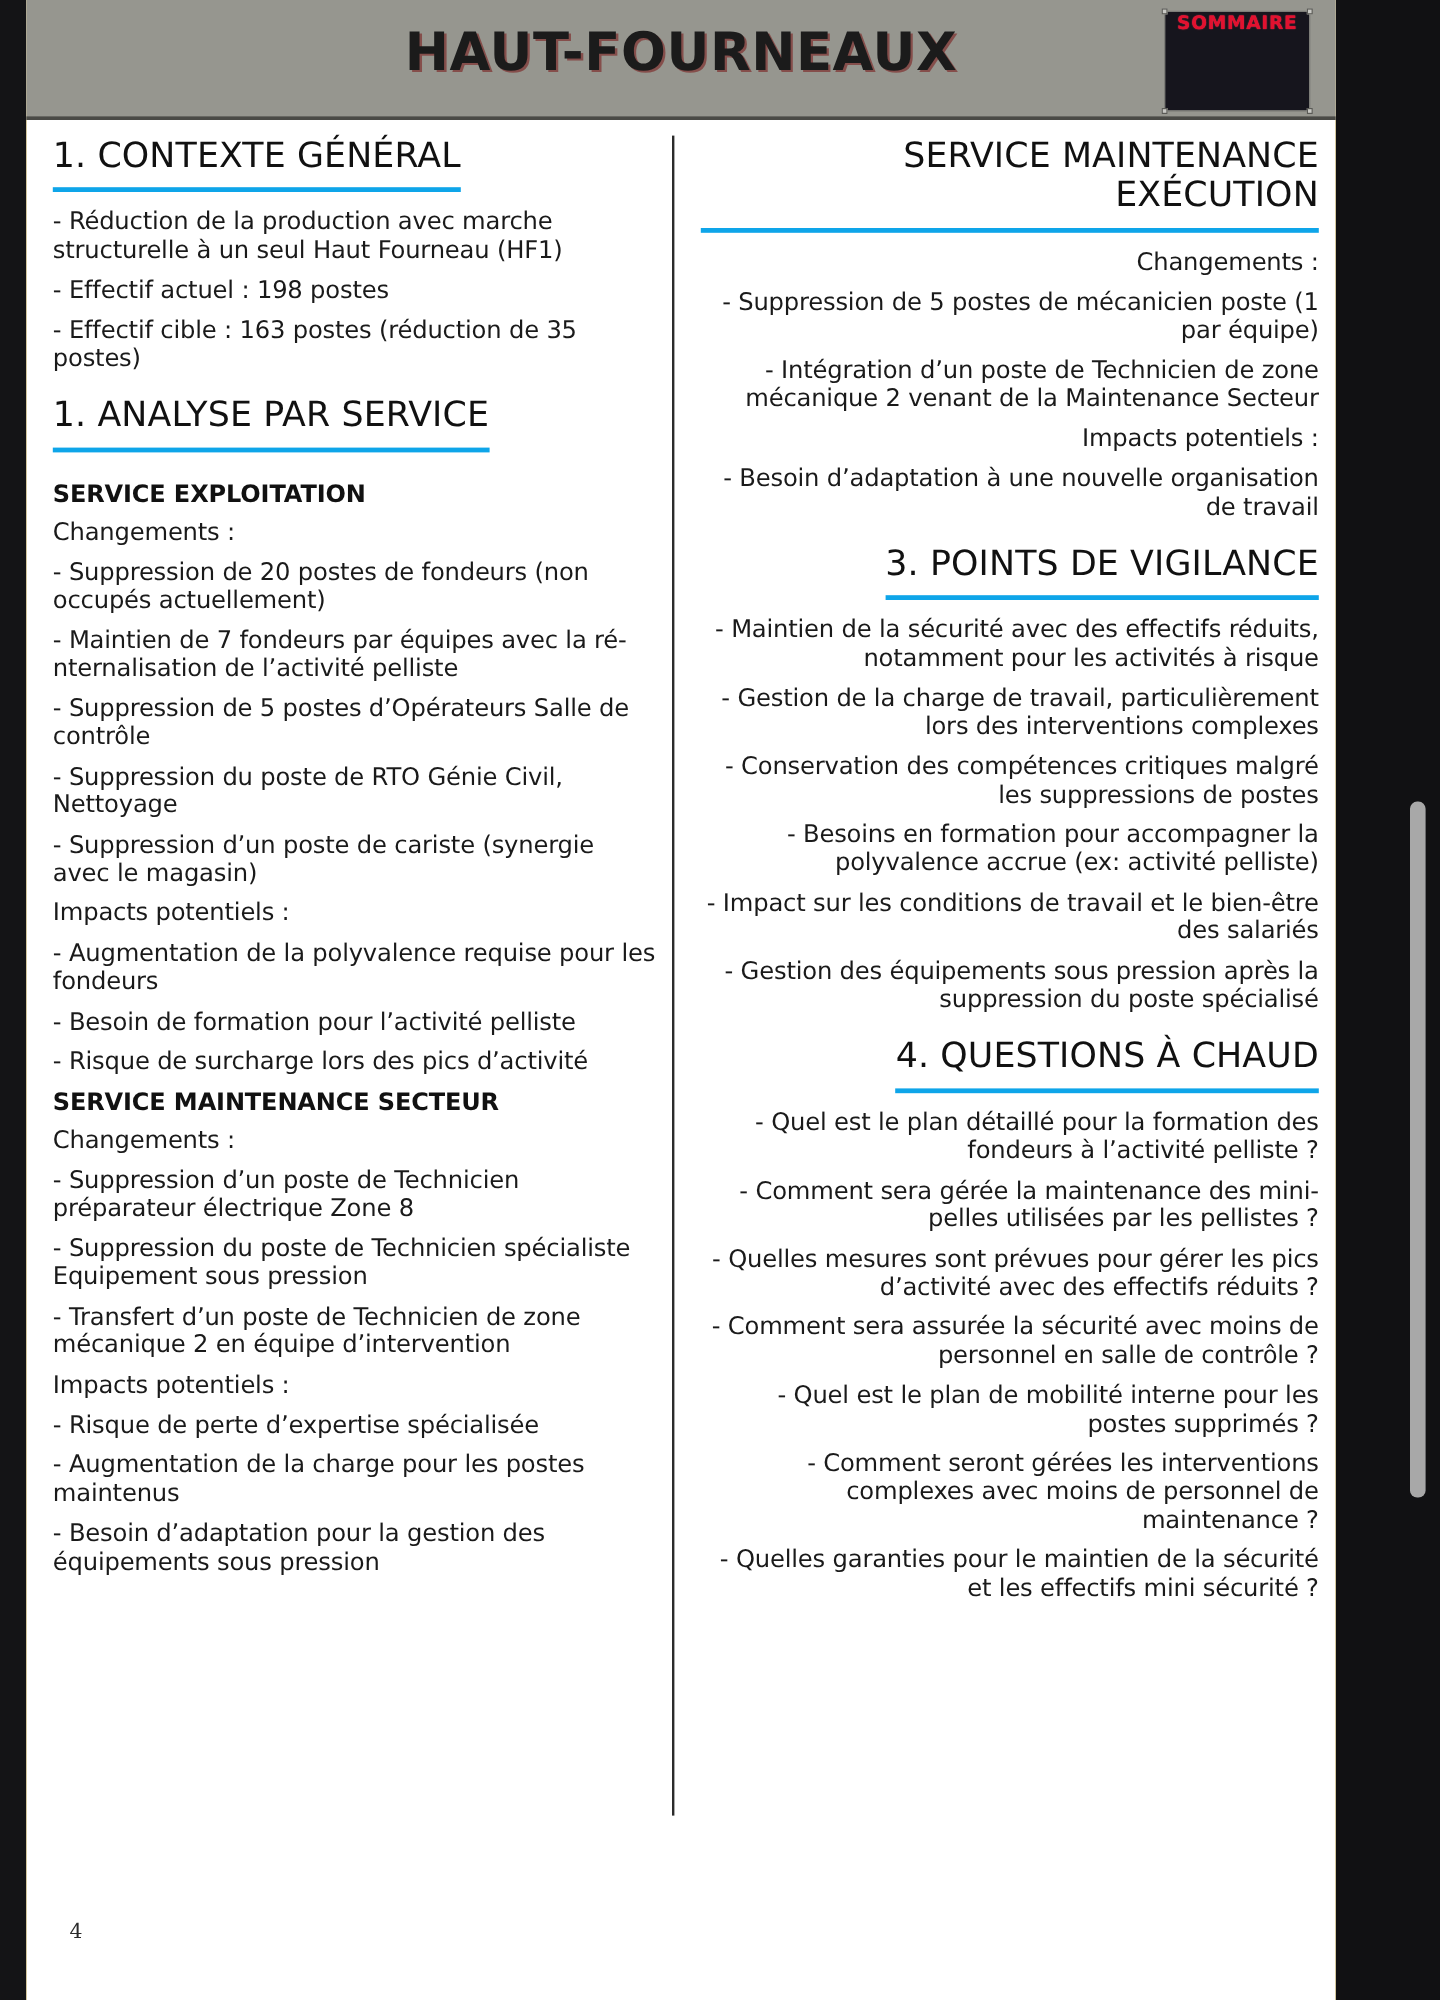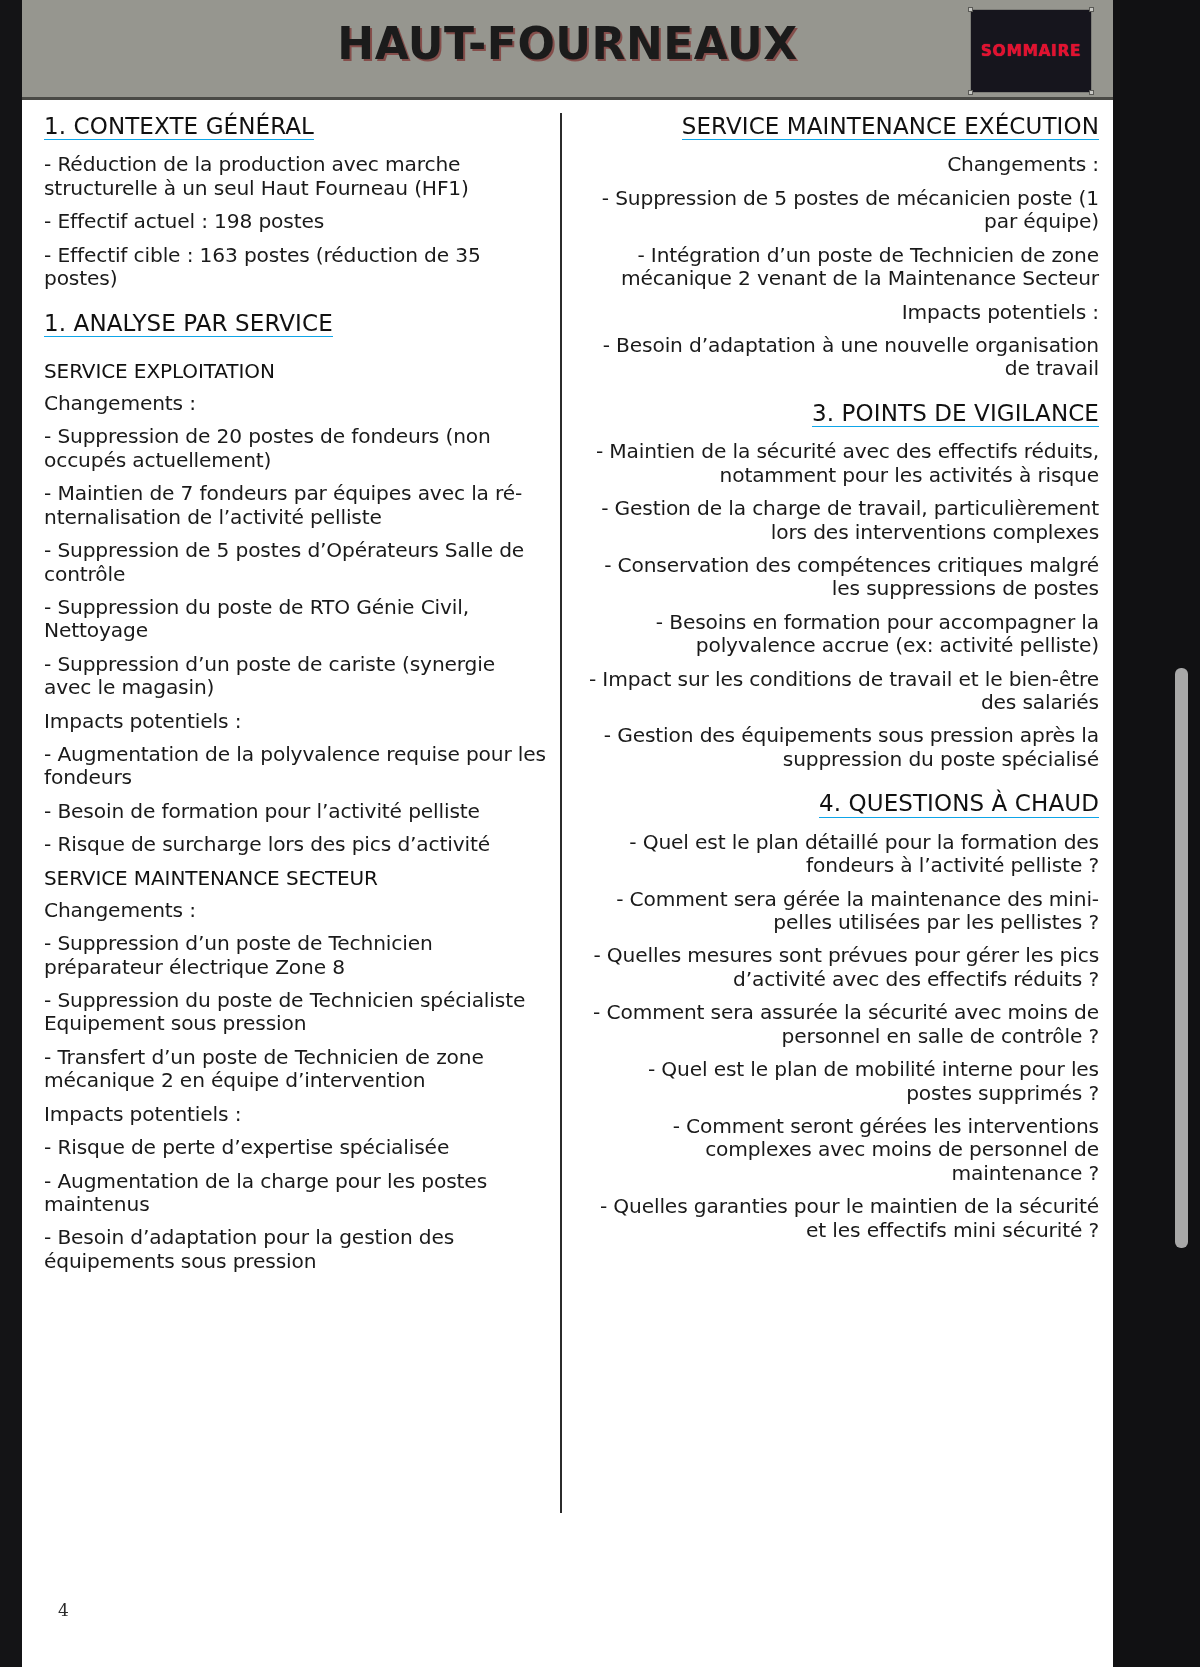--- a/index.html
+++ b/index.html
@@ -68,21 +68,20 @@
 
   
   .sommaire-btn {
     position: absolute;
     left: 971px;
     top: 10px;
     width: 120px;
     height: 82px;
     background: #16151d;
     display: flex;
-    align-items: center;
     justify-content: center;
     cursor: pointer;
     outline: 1px solid #7d7d78;
   }
   .sommaire-btn .lbl {
     font-family: "DejaVu Sans", sans-serif;
     font-size: 15.5px;
     font-weight: bold;
     letter-spacing: 0.6px;
     color: #e2112f;
@@ -117,35 +116,35 @@
     top: 10px;
     width: 2px;
     height: 1400px;
     background: #2b2b2b;
   }
 
   
   .h-red {
     display: inline-block;
     font-family: "DejaVu Sans", sans-serif;
-    font-size: 23px;
+    font-size: 29px;
     font-weight: 400;
     color: #111111;
     letter-spacing: 0.1px;
-    border-bottom: 1px solid #0ea5e9;
-    padding-bottom: 0;
+    border-bottom: 4px solid #0ea5e9;
+    padding-bottom: 10px;
     margin: 9px 0 13px 0;
     line-height: 1.15;
   }
   .h-red.first { margin-top: 2px; }
 
   .h-bold {
     font-family: "DejaVu Sans", sans-serif;
     font-size: 20px;
-    font-weight: normal;
+    font-weight: bold;
     color: #111111;
     letter-spacing: -0.1px;
     margin: 10px 0 9px 0;
     line-height: 1.15;
   }
 
   .para {
     font-family: "DejaVu Sans", sans-serif;
     font-size: 20.2px;
     font-weight: 400;

